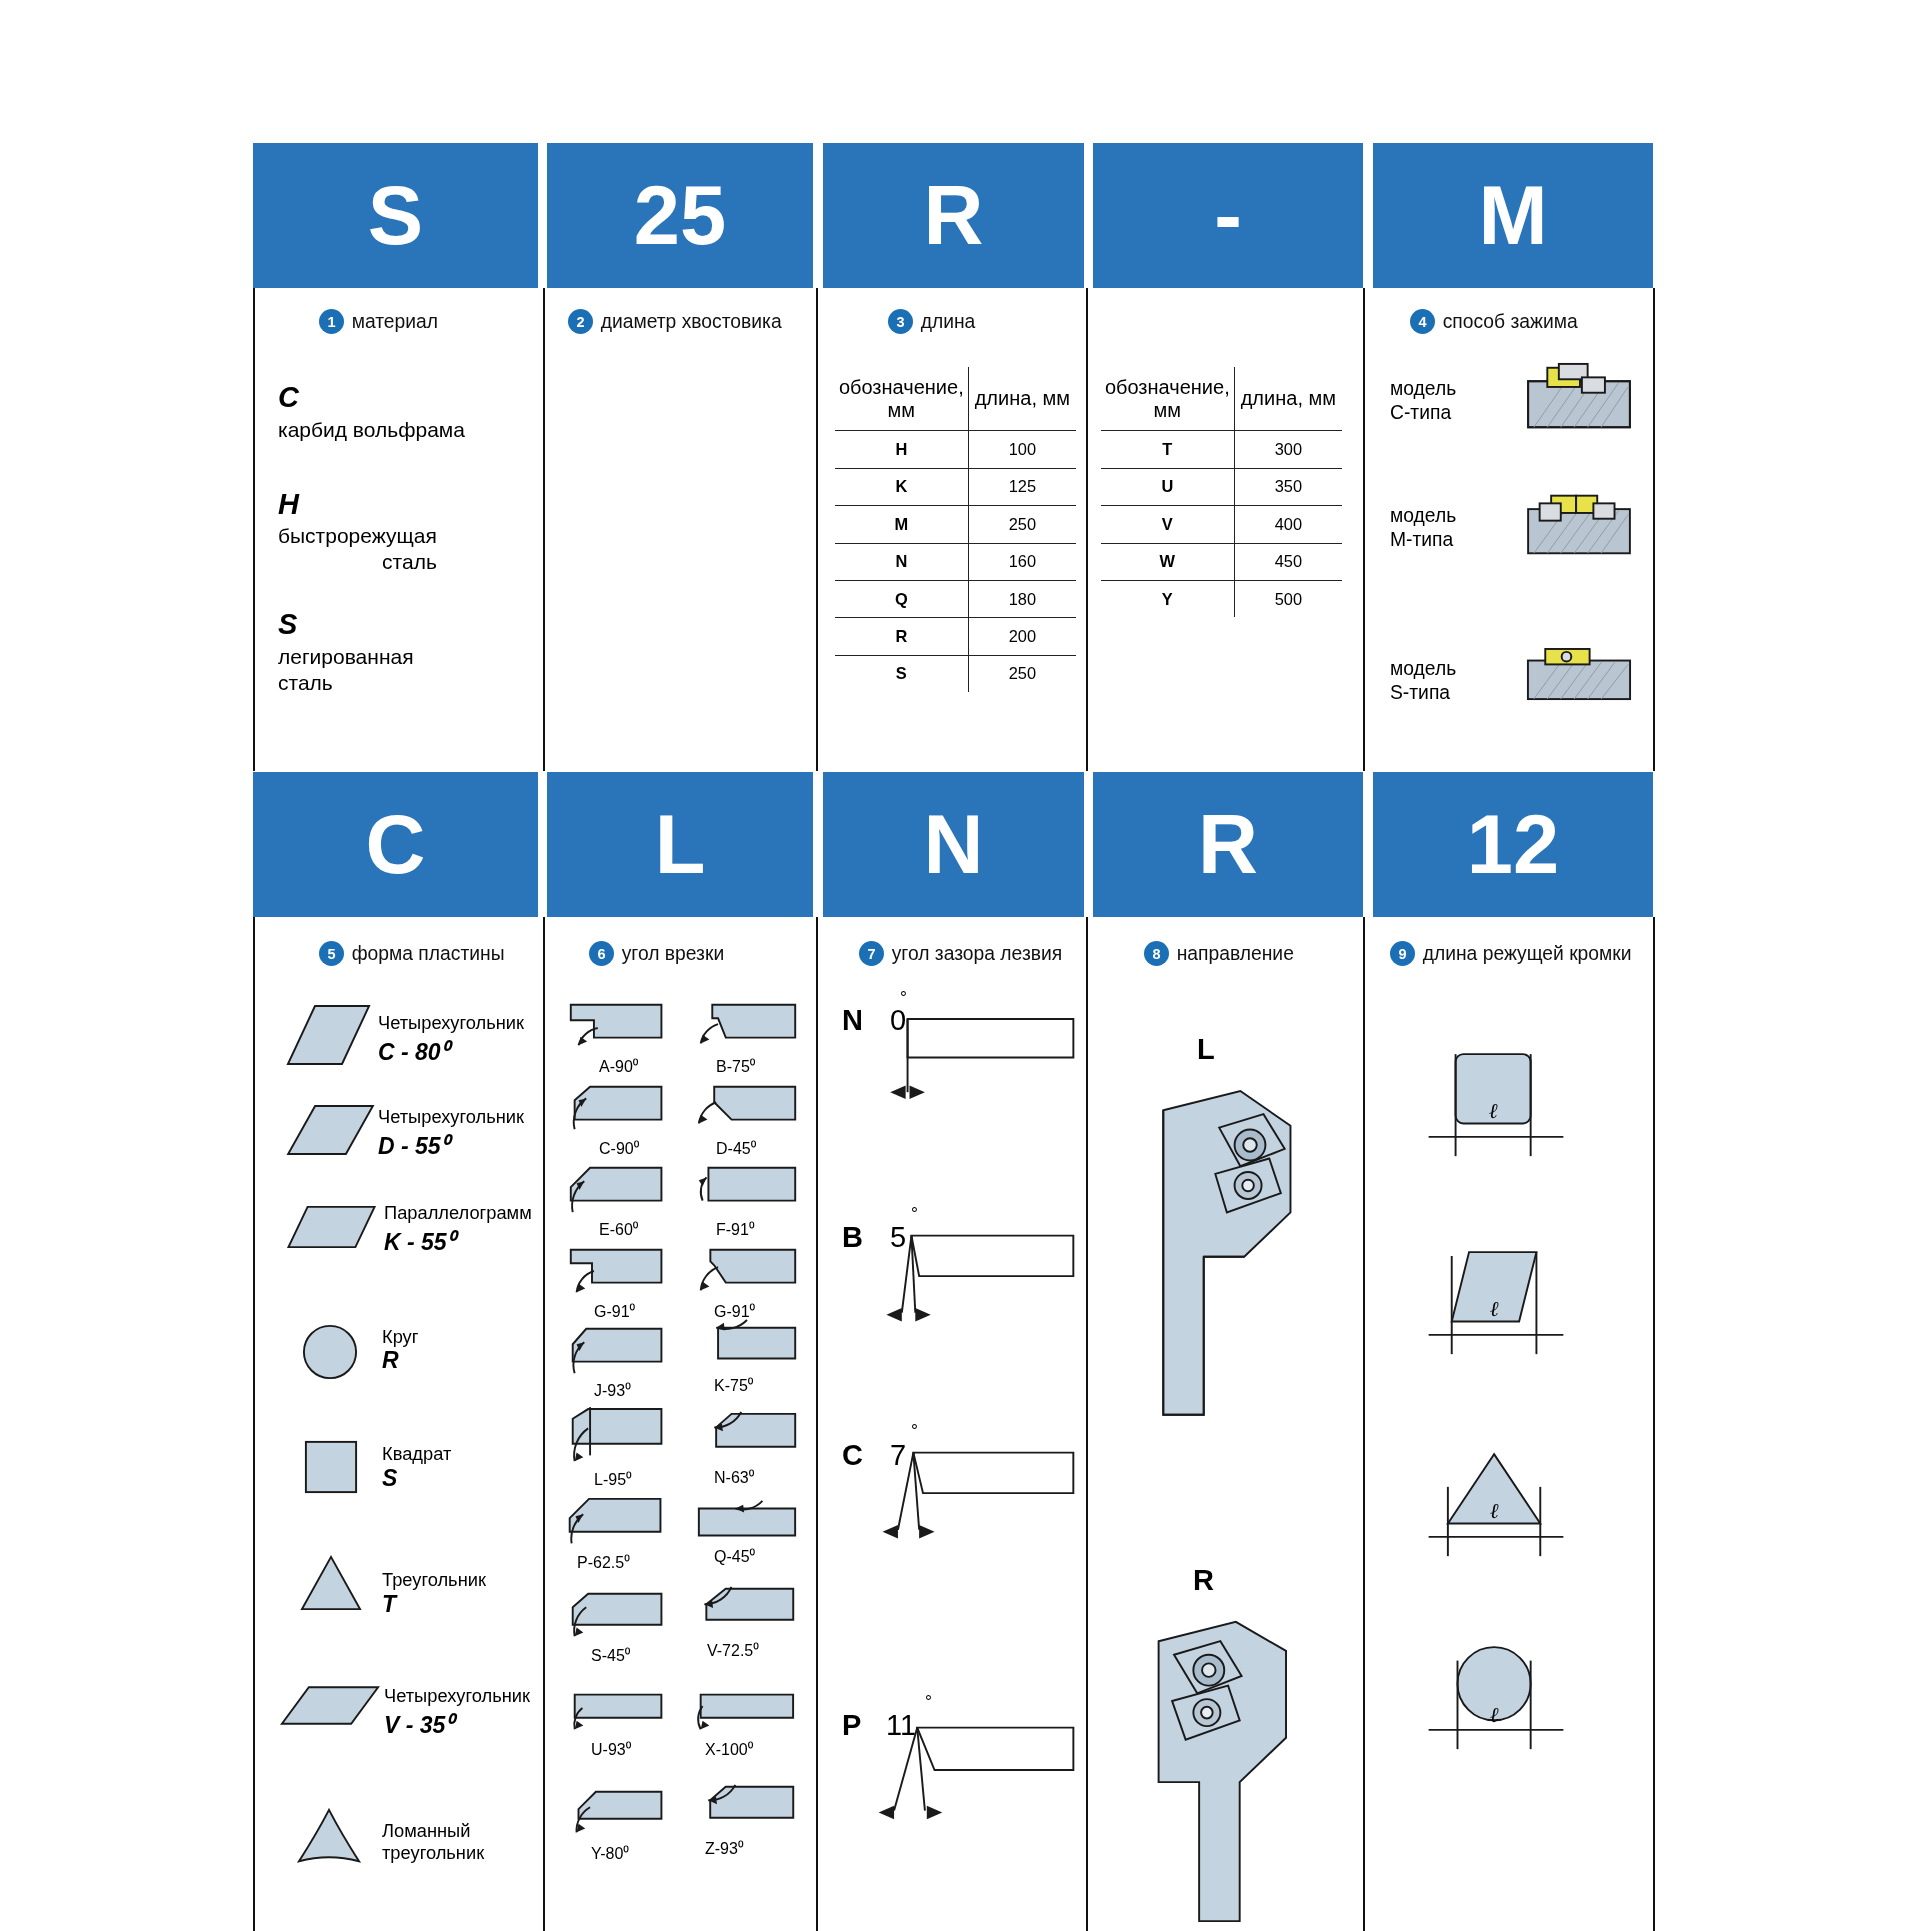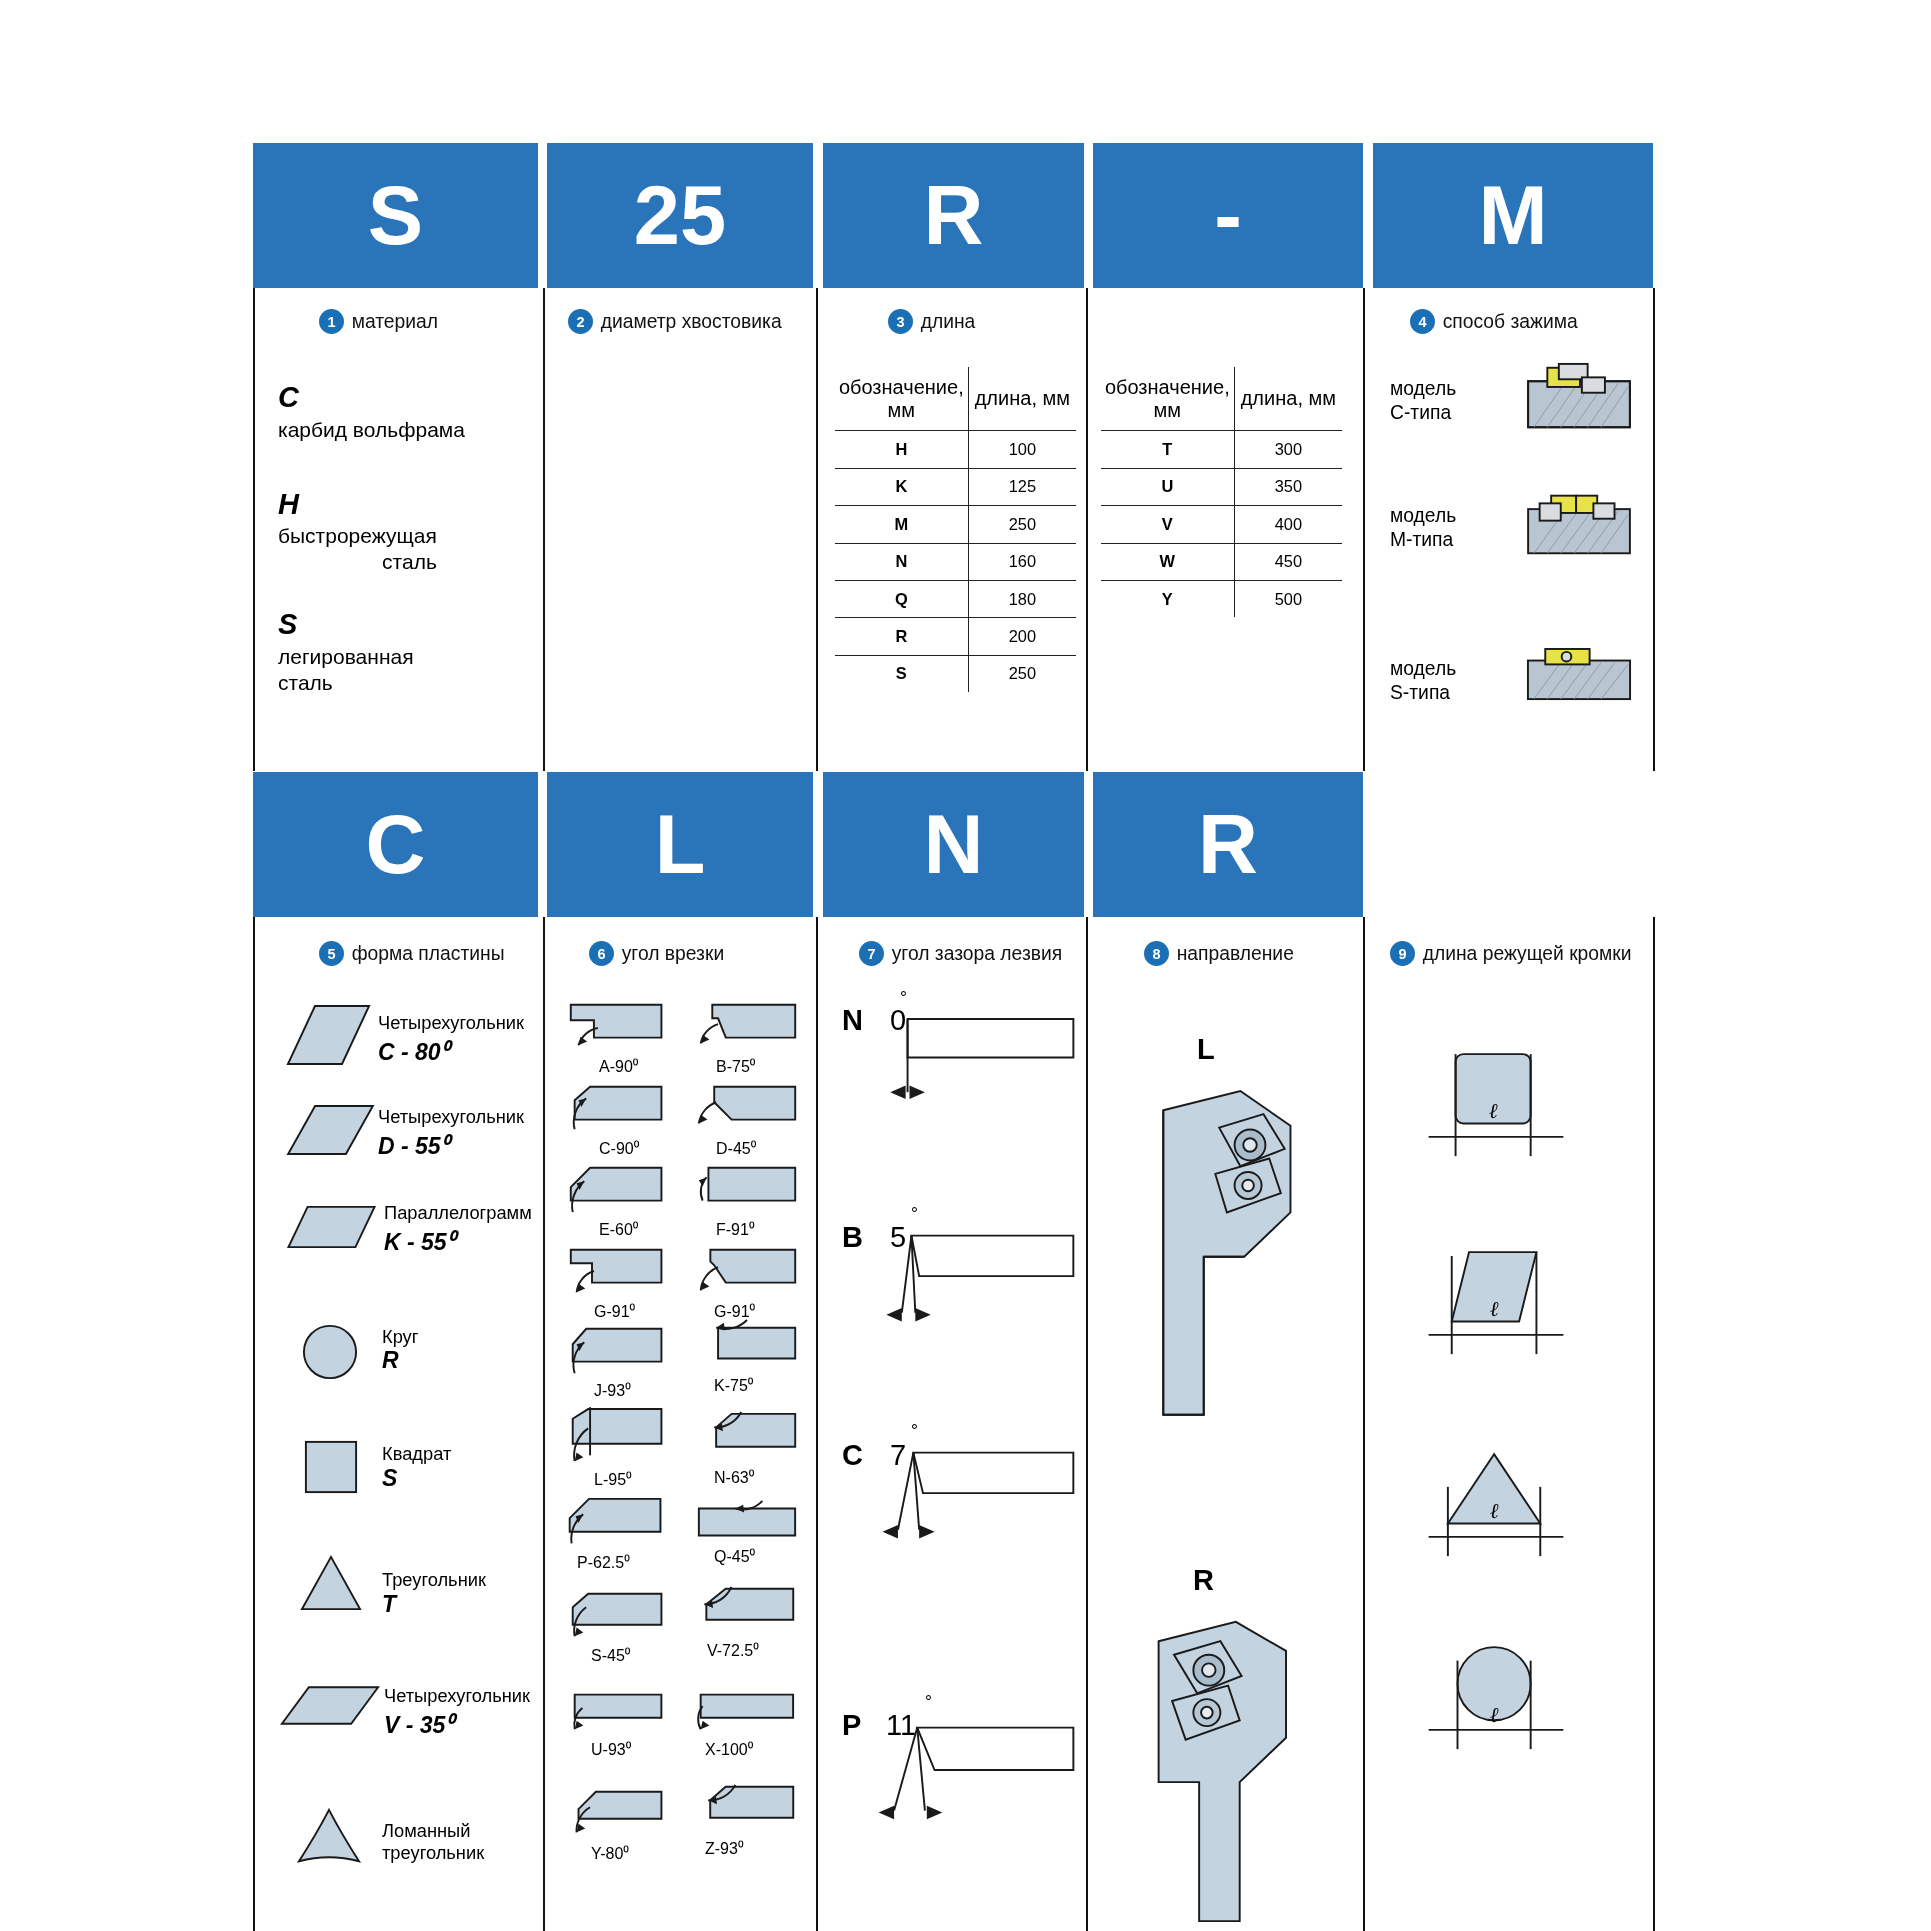--- a/index.html
+++ b/index.html
@@ -259,20 +259,21 @@
       </g>
       <rect x="20" y="4" width="46" height="16" fill="#e8e24a" stroke="#1a1a1a" stroke-width="2"></rect>
       <circle cx="42" cy="12" r="5" fill="#d9dde2" stroke="#1a1a1a" stroke-width="2"></circle>
     </svg>
   </div>
 
   <div class="hdr" style="left:253px;  top:772px; width:285px; height:145px;">C</div>
   <div class="hdr" style="left:547px;  top:772px; width:266px; height:145px;">L</div>
   <div class="hdr" style="left:823px;  top:772px; width:261px; height:145px;">N</div>
   <div class="hdr" style="left:1093px; top:772px; width:270px; height:145px;">R</div>
+  <div class="hdr" style="left:1373px; top:772px; width:280px; height:145px;">12</div>
 
   <div class="vrule" style="left:253px;  top:917px; height:1014px;"></div>
   <div class="vrule" style="left:543px;  top:917px; height:1014px;"></div>
   <div class="vrule" style="left:816px;  top:917px; height:1014px;"></div>
   <div class="vrule" style="left:1086px; top:917px; height:1014px;"></div>
   <div class="vrule" style="left:1363px; top:917px; height:1014px;"></div>
   <div class="vrule" style="left:1653px; top:917px; height:1014px;"></div>
 
   <div class="caption" style="left:319px; top:941px;">
     <div class="badge">5</div>

